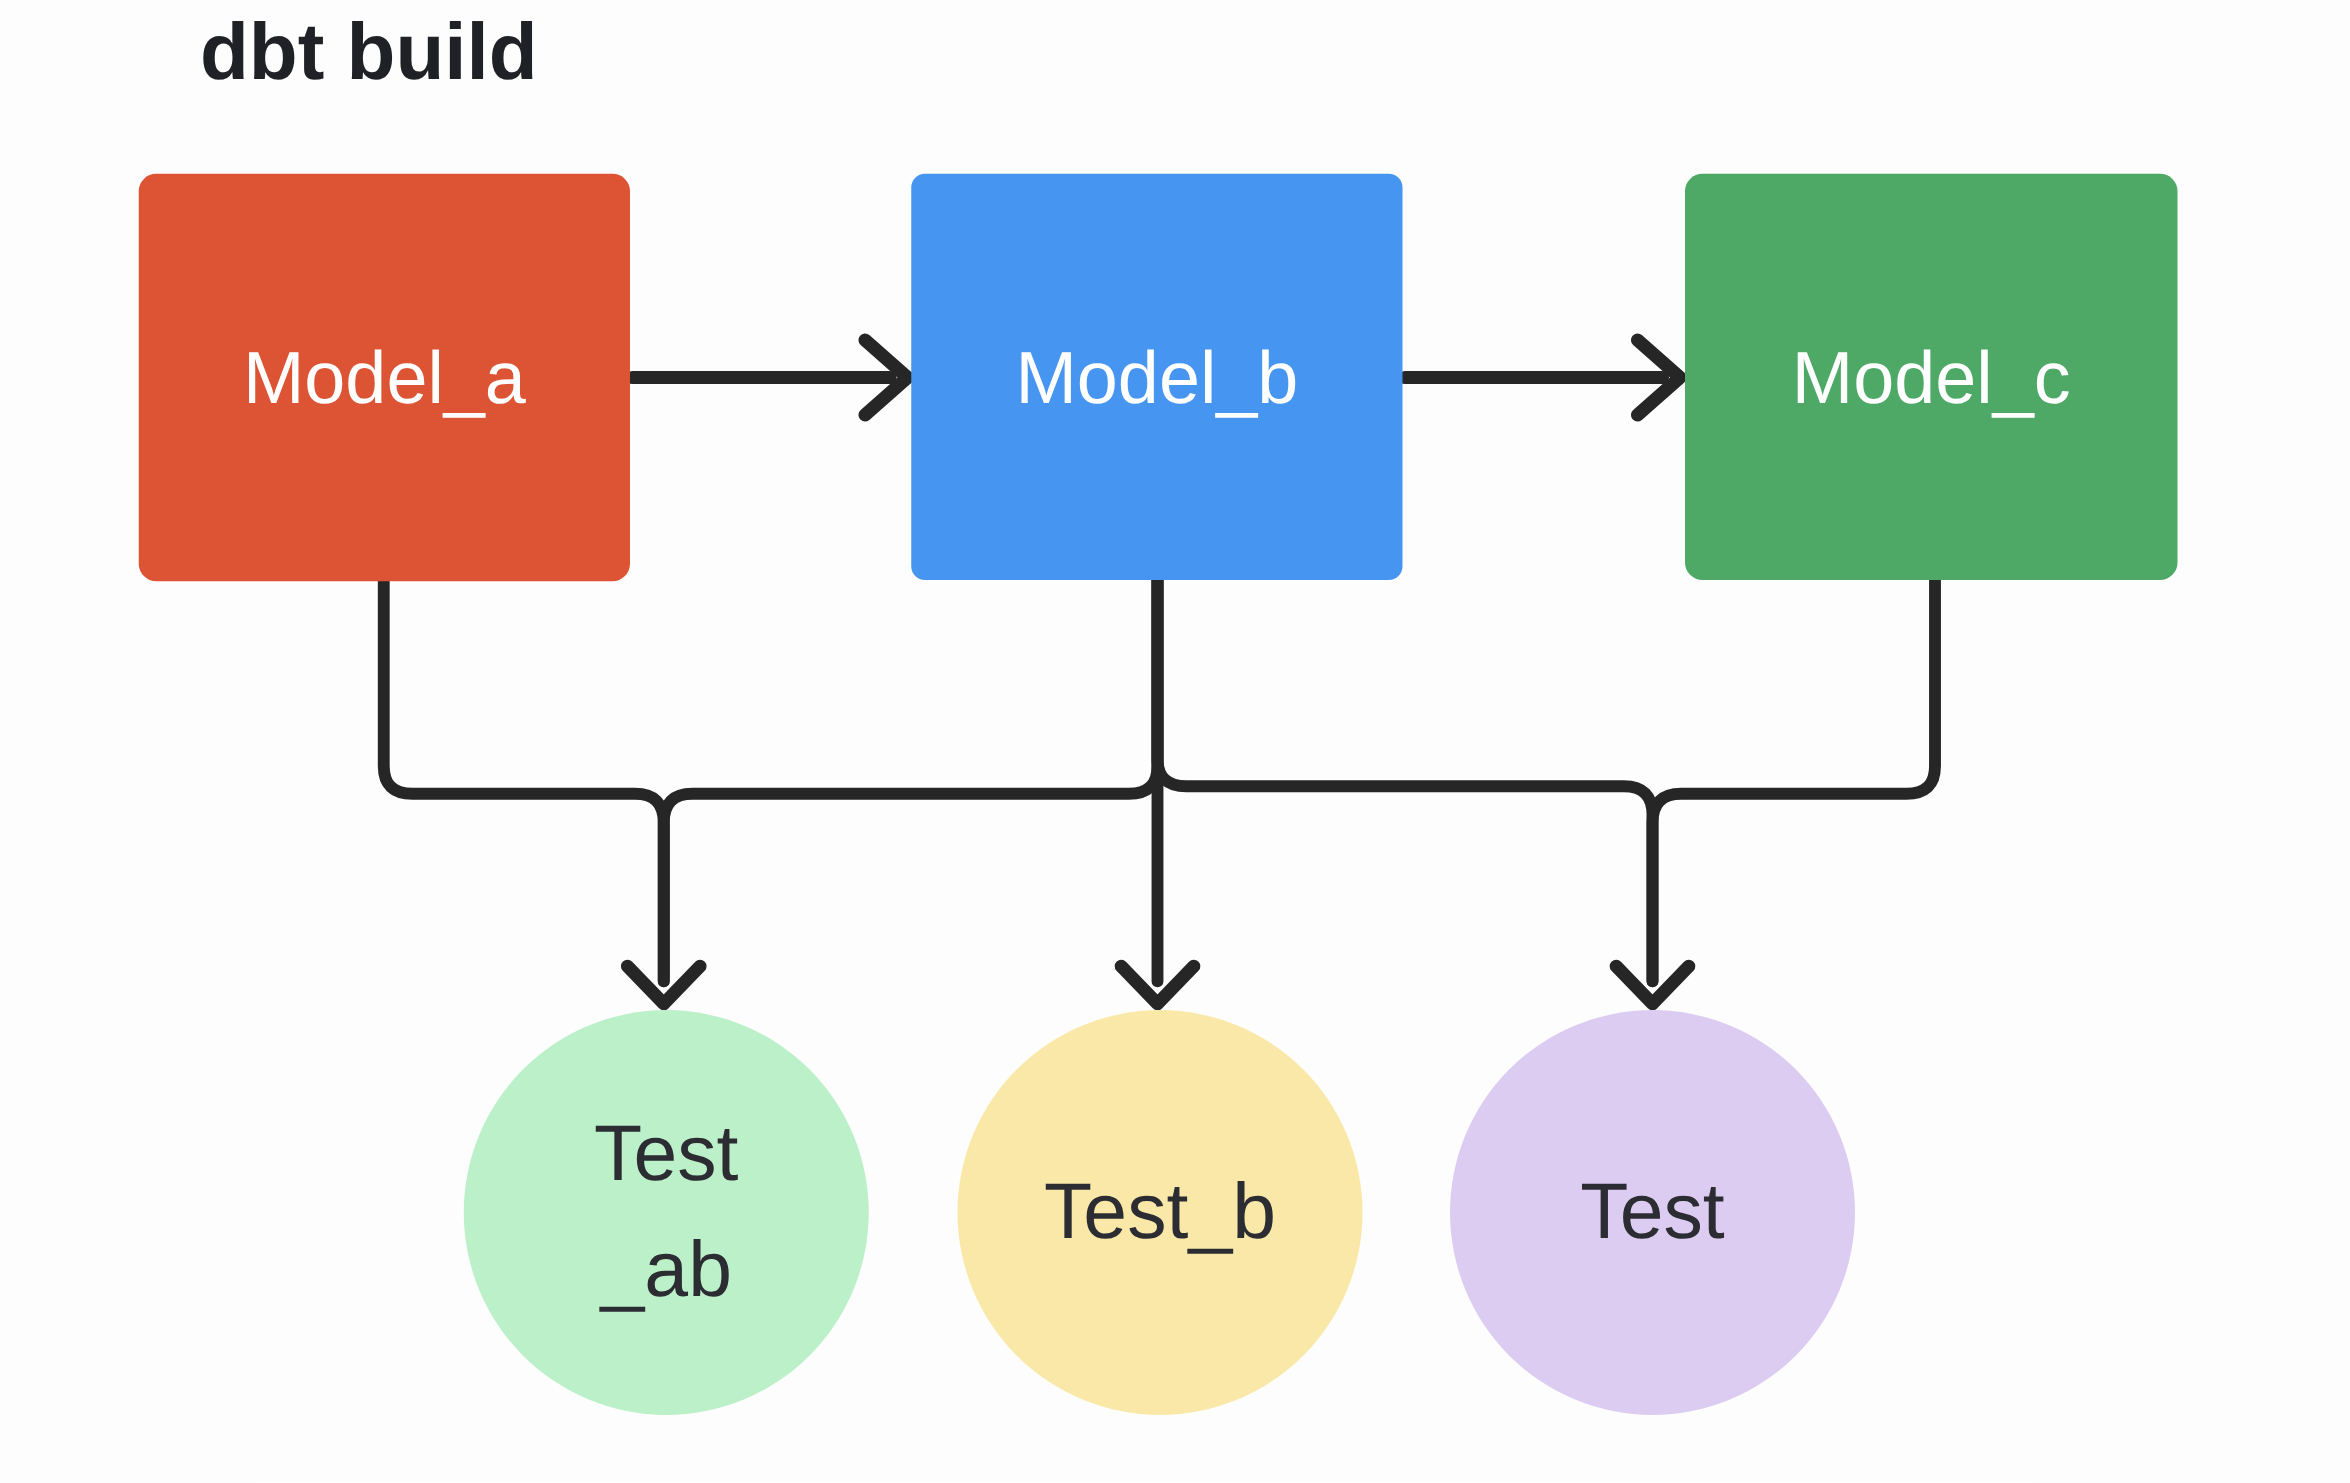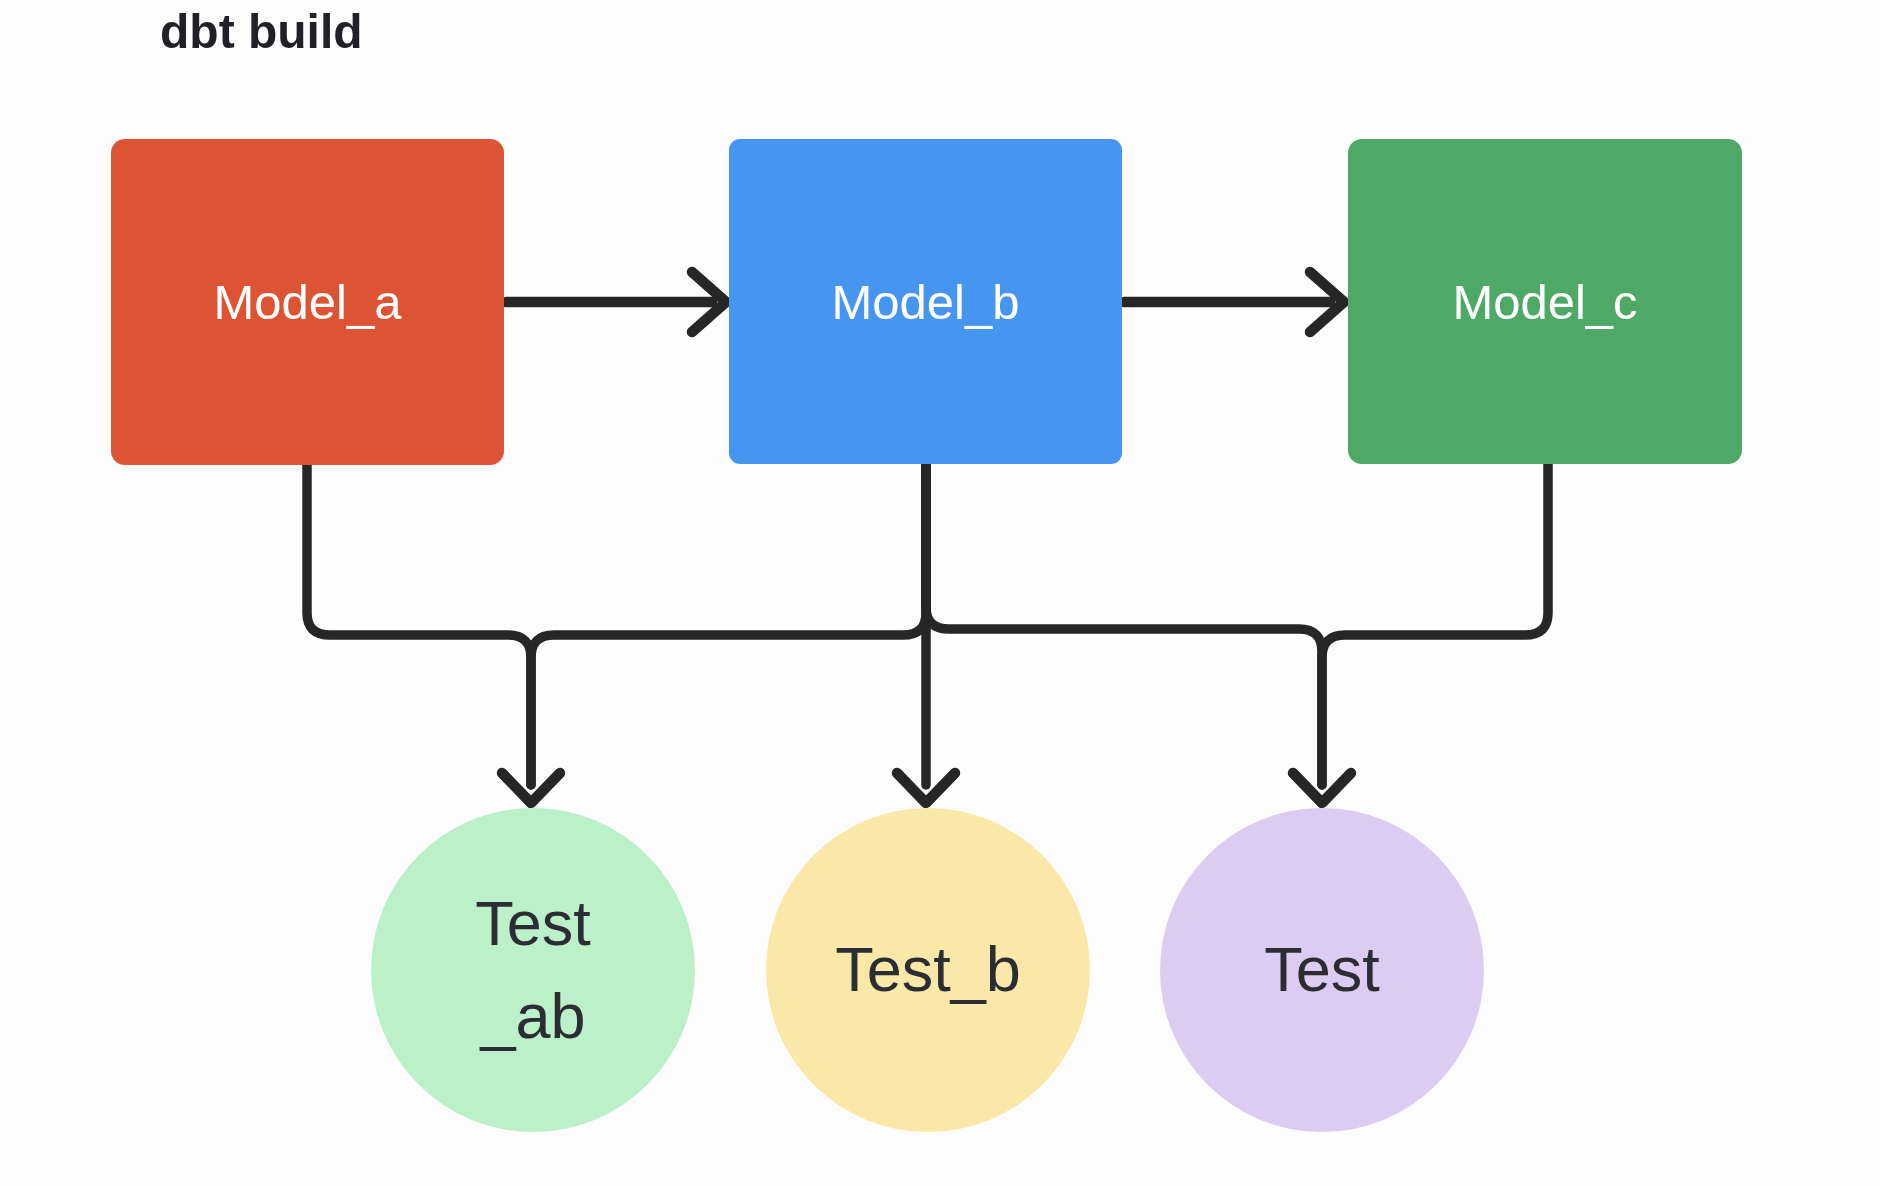--- a/index.html
+++ b/index.html
@@ -12,35 +12,35 @@
     position: relative;
     width: 1880px;
     height: 1186px;
     background: #fdfdfd;
     overflow: hidden;
   }
   .diagram-title {
     position: absolute;
     left: 160px;
     top: 4px;
-    font-size: 48px;
+    font-size: 64px;
     font-weight: 600;
     color: #1f2126;
     letter-spacing: 0px;
   }
   .node-box {
     position: absolute;
     width: 393px;
     height: 326px;
     border-radius: 14px;
     display: flex;
     align-items: center;
     justify-content: center;
     color: #ffffff;
-    font-size: 49px;
+    font-size: 59px;
     font-weight: 500;
   }
   .box-a { left: 111px; top: 139px; background: #dd5434; }
   .box-b { left: 729px; top: 139px; background: #4695f0; height: 325px; border-radius: 11px; }
   .box-c { left: 1348px; top: 139px; background: #4ea966; width: 394px; height: 325px; }
   .node-circle {
     position: absolute;
     width: 324px;
     height: 324px;
     border-radius: 50%;

